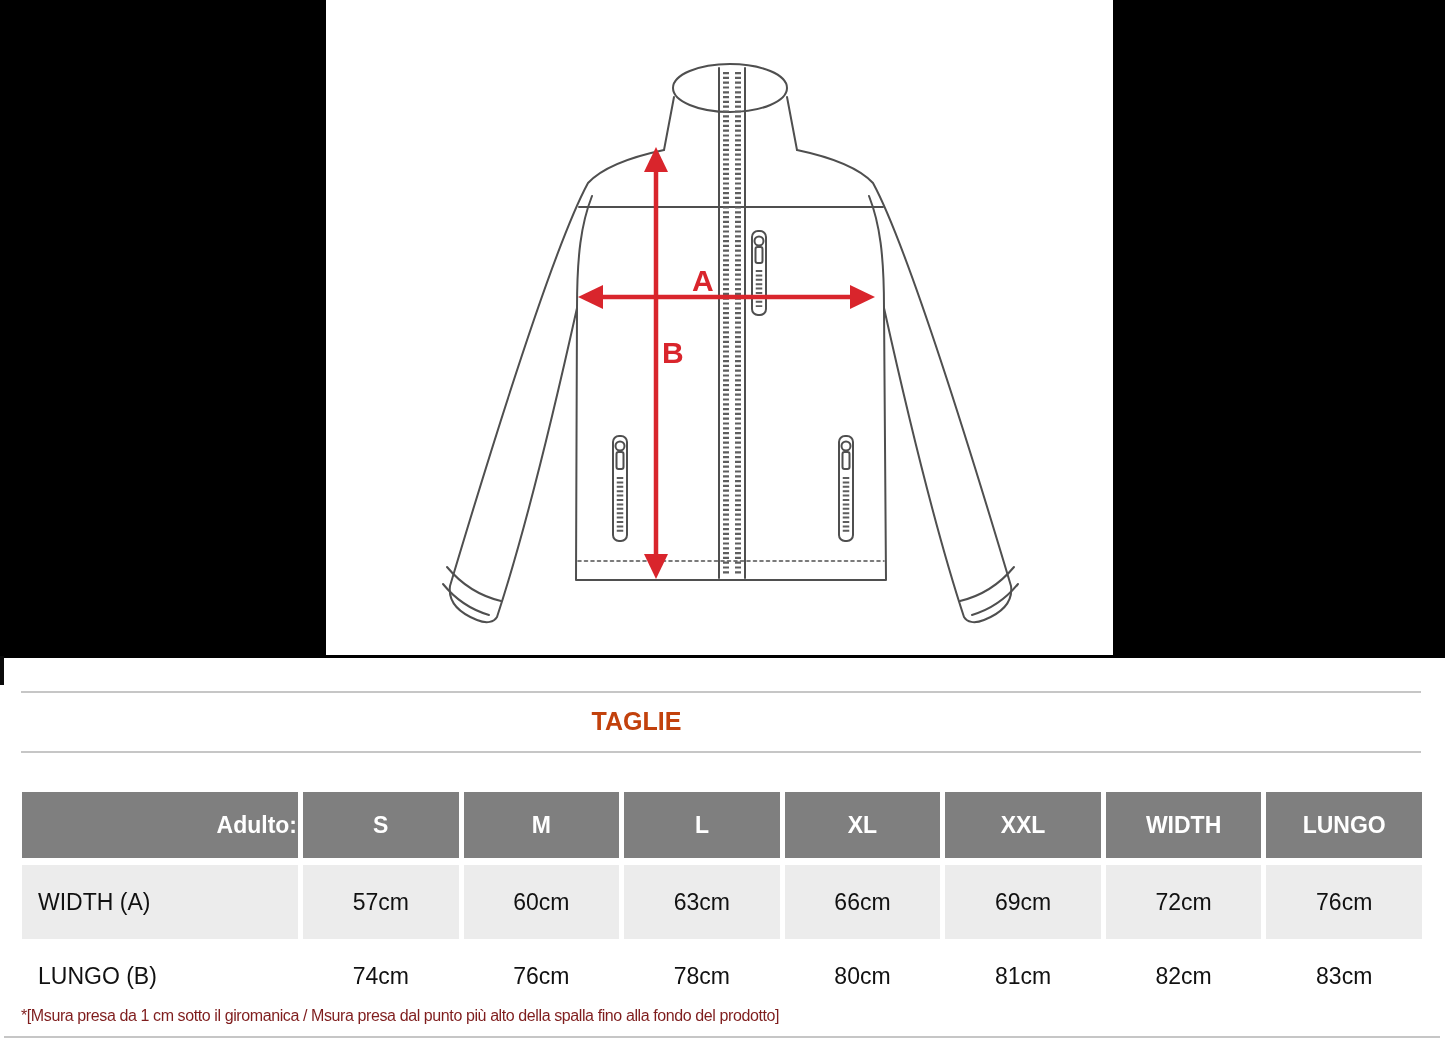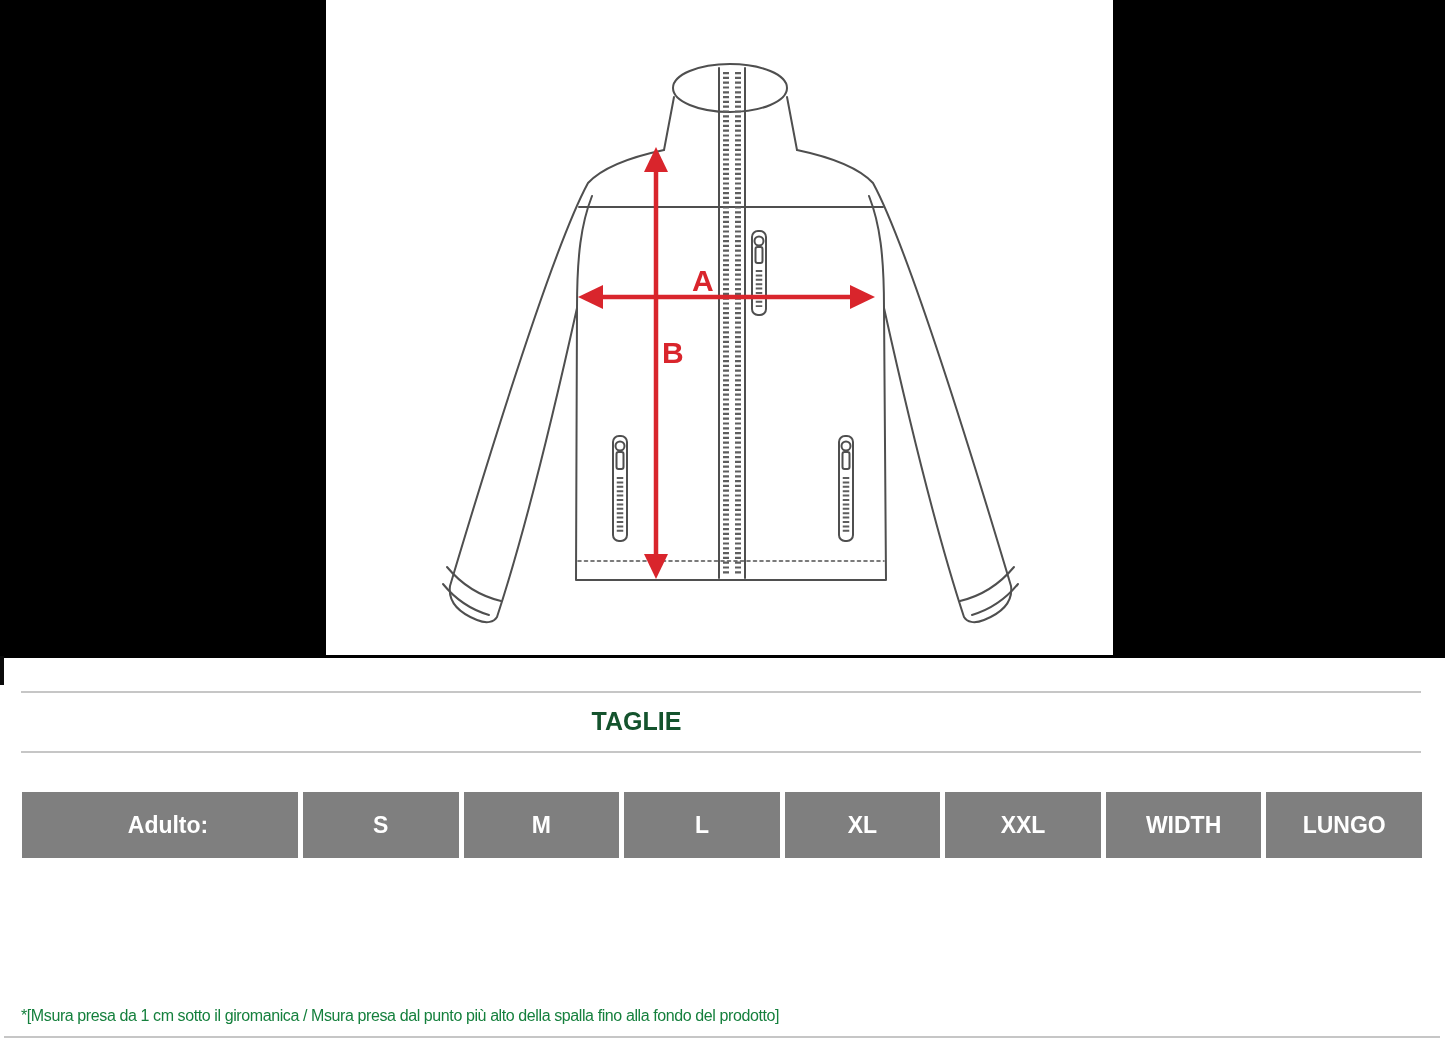--- a/index.html
+++ b/index.html
@@ -11,36 +11,36 @@
   .hero { position:absolute; top:0; left:0; width:1445px; height:658px; background:#000; }
   .panel { position:absolute; top:0; left:326px; width:787px; height:655px; background:#fff; }
   .jacket { display:block; width:787px; height:655px; }
   .tick { position:absolute; left:0; top:656px; width:4px; height:29px; background:#0a0a0a; }
   .rule { position:absolute; height:2px; background:#c6c6c6; }
   .rule-1 { top:691px; left:21px; width:1400px; }
   .rule-2 { top:751px; left:21px; width:1400px; }
   .rule-3 { top:1036px; left:4px; width:1436px; }
   .title {
     position:absolute; top:707px; left:0; width:1273px;
-    text-align:center; font-size:25px; font-weight:bold; color:#14532d;
+    text-align:center; font-size:25px; font-weight:bold; color:#c2410c;
   }
   .size-table {
     position:absolute; top:785px; left:17px; width:1410px;
     border-collapse:separate; border-spacing:5px 7px; table-layout:fixed;
   }
   .size-table th, .size-table td { font-size:23px; overflow:hidden; white-space:nowrap; }
   .size-table th { background:#7f7f7f; color:#fff; font-weight:bold; height:64px; text-align:center; }
-  th.corner { width:258px; text-align:center; padding-left:17px; }
+  th.corner { width:258px; text-align:right; padding-left:17px; }
   tr.row-a td { background:#ececec; height:72px; }
   tr.row-b td { background:#ffffff; height:58px; }
   td.row-label { text-align:left; padding-left:16px; }
   td.value { text-align:center; }
   .footnote {
     position:absolute; top:1007px; left:21px; width:1100px;
-    font-size:16px; letter-spacing:-0.4px; color:#15803d;
+    font-size:16px; letter-spacing:-0.4px; color:#7f1d1d;
   }
 </style>
 </head>
 <body>
 
 <div class="hero">
   <div class="panel">
     <svg class="jacket" viewBox="0 0 787 655">
 
       <g stroke="#4f4f4f" stroke-width="2" fill="none" stroke-linecap="round" stroke-linejoin="round">
@@ -108,17 +108,37 @@
       <th>S</th>
       <th>M</th>
       <th>L</th>
       <th>XL</th>
       <th>XXL</th>
       <th>WIDTH</th>
       <th>LUNGO</th>
     </tr>
   </thead>
   <tbody>
+    <tr class="row-a">
+      <td class="row-label">WIDTH (A)</td>
+      <td class="value">57cm</td>
+      <td class="value">60cm</td>
+      <td class="value">63cm</td>
+      <td class="value">66cm</td>
+      <td class="value">69cm</td>
+      <td class="value">72cm</td>
+      <td class="value">76cm</td>
+    </tr>
+    <tr class="row-b">
+      <td class="row-label">LUNGO (B)</td>
+      <td class="value">74cm</td>
+      <td class="value">76cm</td>
+      <td class="value">78cm</td>
+      <td class="value">80cm</td>
+      <td class="value">81cm</td>
+      <td class="value">82cm</td>
+      <td class="value">83cm</td>
+    </tr>
   </tbody>
 </table>
 
 <div class="footnote">*[Msura presa da 1 cm sotto il giromanica / Msura presa dal punto più alto della spalla fino alla fondo del prodotto]</div>
 <div class="rule rule-3"></div>
 
 </body></html>

